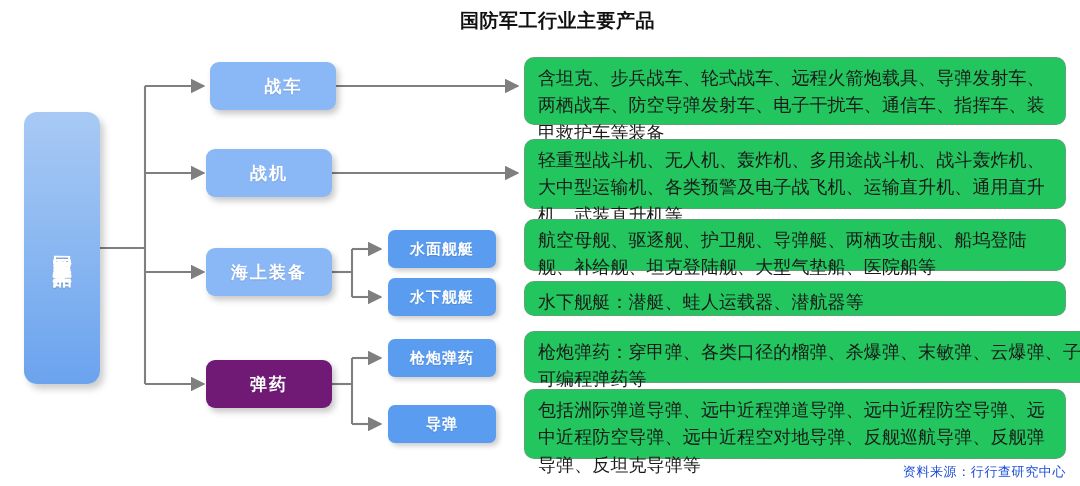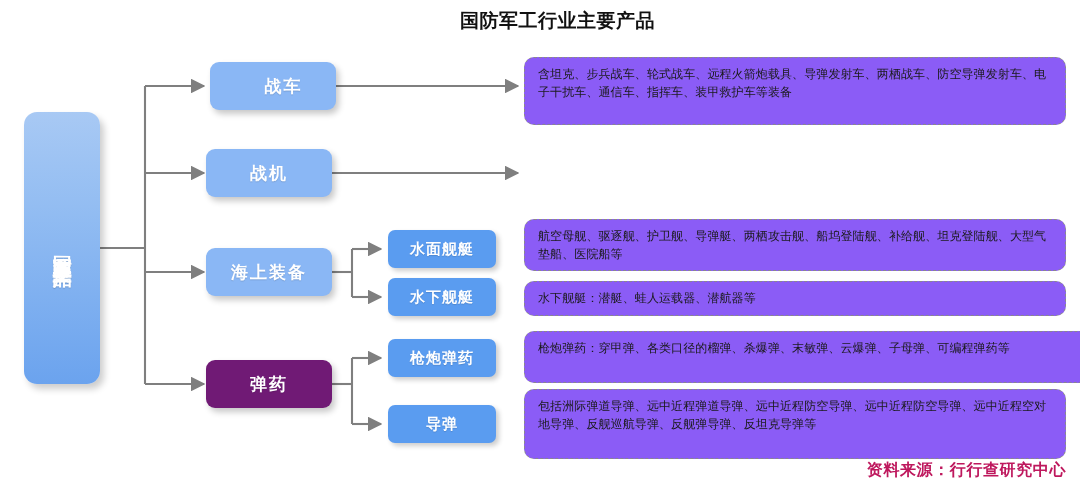--- a/index.html
+++ b/index.html
@@ -68,33 +68,33 @@
     font-size: 15px;
     letter-spacing: 1px;
     background: #5a9cf0;
     border-radius: 7px;
     box-shadow: 3px 3px 5px rgba(0,0,0,0.20);
   }
   .desc {
     position: absolute;
     border: 1.4px dashed #8a8a8a;
     border-radius: 10px;
-    background: #8b5cf6;
+    background: #22c55e;
     color: #1a1a1a;
-    font-size: 12px;
+    font-size: 18px;
     line-height: 1.52;
     padding: 7px 11px 7px 13px;
     letter-spacing: 0.1px;
   }
   #source {
     position: absolute;
     right: 14px; bottom: 5px;
-    font-size: 16px;
-    font-weight: bold;
-    color: #be185d;
+    font-size: 13px;
+    font-weight: normal;
+    color: #1d4ed8;
     letter-spacing: 0.6px;
   }
 </style>
 </head>
 <body>
 
 <div id="page">
 
   <div id="title">国防军工行业主要产品</div>
 
@@ -161,20 +161,21 @@
   <div class="node lvl3" style="left:388px; top:339px;">
     <span>枪炮弹药</span>
   </div>
 
   <div class="node lvl3" style="left:388px; top:405px;">
     <span>导弹</span>
   </div>
 
   <div class="desc" style="left:524px; top:57px; width:542px; height:68px;">含坦克、步兵战车、轮式战车、远程火箭炮载具、导弹发射车、两栖战车、防空导弹发射车、电子干扰车、通信车、指挥车、装甲救护车等装备</div>
 
+  <div class="desc" style="left:524px; top:139px; width:542px; height:70px;">轻重型战斗机、无人机、轰炸机、多用途战斗机、战斗轰炸机、大中型运输机、各类预警及电子战飞机、运输直升机、通用直升机、武装直升机等</div>
 
   <div class="desc" style="left:524px; top:219px; width:542px; height:52px;">航空母舰、驱逐舰、护卫舰、导弹艇、两栖攻击舰、船坞登陆舰、补给舰、坦克登陆舰、大型气垫船、医院船等</div>
 
   <div class="desc" style="left:524px; top:281px; width:542px; height:35px;">水下舰艇：潜艇、蛙人运载器、潜航器等</div>
 
   <div class="desc" style="left:524px; top:331px; width:625px; height:52px;">枪炮弹药：穿甲弹、各类口径的榴弹、杀爆弹、末敏弹、云爆弹、子母弹、可编程弹药等</div>
 
   <div class="desc" style="left:524px; top:389px; width:542px; height:70px;">包括洲际弹道导弹、远中近程弹道导弹、远中近程防空导弹、远中近程防空导弹、远中近程空对地导弹、反舰巡航导弹、反舰弹导弹、反坦克导弹等</div>
 
   <div id="source">资料来源：行行查研究中心</div>

